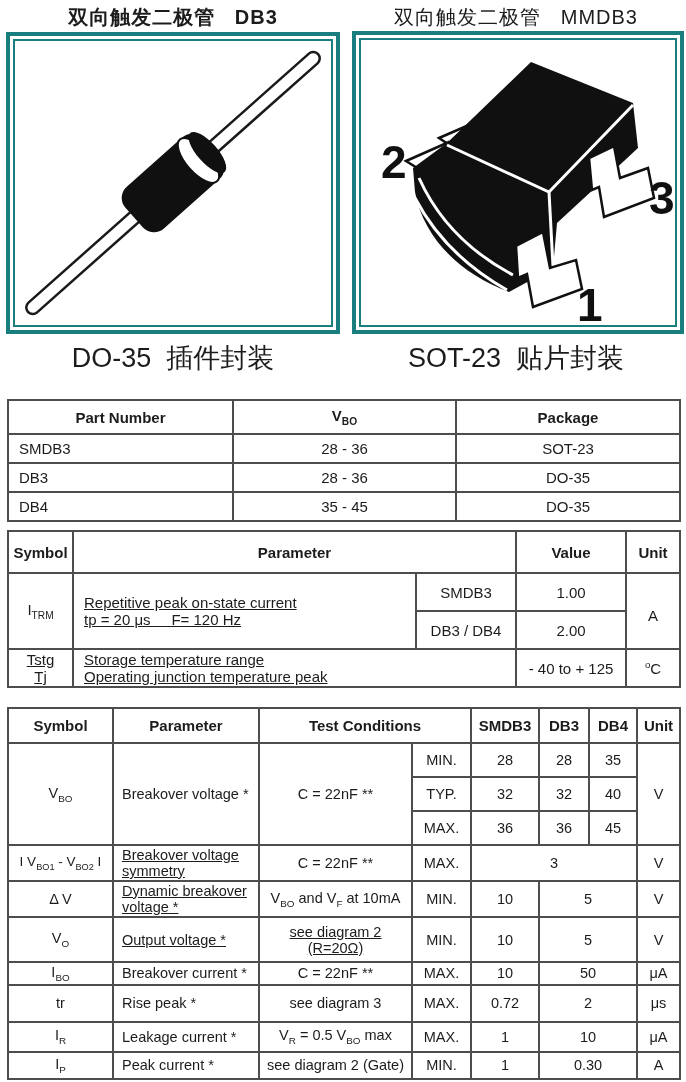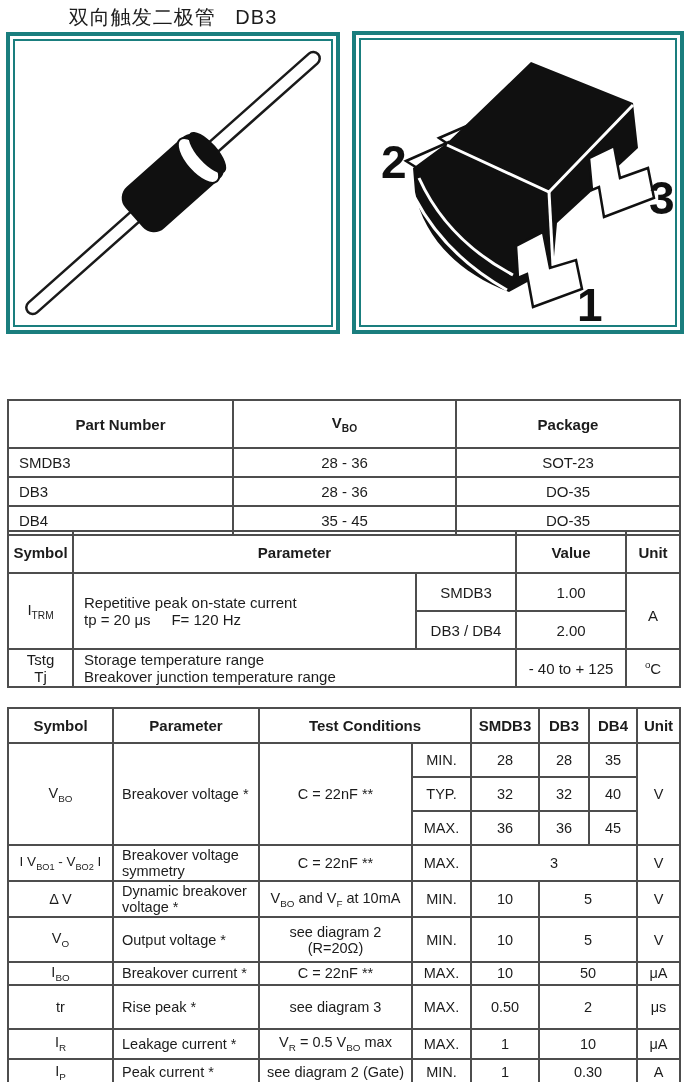--- a/index.html
+++ b/index.html
@@ -1,53 +1,54 @@
 <!DOCTYPE html>
 <html><head>
 <meta charset="utf-8">
 <style>
   html,body{margin:0;padding:0;background:#fff;}
   body{font-family:"Liberation Sans","DejaVu Sans",sans-serif;color:#1c1c1c;}
   .page{position:relative;width:686px;height:1082px;background:#fff;overflow:hidden;}
 
   .title{position:absolute;top:4px;font-size:20px;letter-spacing:1px;text-align:center;white-space:nowrap;}
-  #title-left{left:0;width:346px;}
+  #title-left{left:0;width:346px;font-weight:bold;}
   #title-right{left:346px;width:340px;}
 
   .frame{position:absolute;border:4px solid #1a7e7e;background:#fff;padding:3px;box-sizing:border-box;}
   #frame-left{left:6px;top:32px;width:334px;height:302px;}
   #frame-right{left:352px;top:31px;width:332px;height:303px;}
   .frame-inner{border:2px solid #1a7e7e;width:100%;height:100%;box-sizing:border-box;position:relative;background:#fff;}
   .frame-inner svg{display:block;width:100%;height:100%;}
 
   .caption{position:absolute;top:340px;font-size:27px;text-align:center;white-space:nowrap;}
   #caption-left{left:0;width:346px;}
   #caption-right{left:346px;width:340px;}
 
   table.dtable{position:absolute;left:7px;width:672px;border-collapse:collapse;table-layout:fixed;}
   #table1{top:399px;}
   #table2{top:530px;}
   #table3{top:707px;}
   .dtable th,.dtable td{border:2px solid #4d4d4d;padding:1px 2px;font-size:15px;text-align:center;vertical-align:middle;overflow:hidden;}
   .dtable th{font-weight:bold;}
   td.al{text-align:left;padding-left:10px;}
   .vt{vertical-align:top;padding-top:7px;}
-  .pre{white-space:pre-line;}
+  .pre{white-space:pre-line;text-decoration:underline;}
   .nw{white-space:nowrap;}
   sub{font-size:0.68em;}
   sup{font-size:0.65em;}
   #table3 td{font-size:14.5px;}
   #table3 td.al{padding-left:8px;}
 </style>
 </head>
 <body>
 
 <div class="page">
 
   <div class="title" id="title-left">双向触发二极管&nbsp;&nbsp;&nbsp;DB3</div>
+  <div class="title" id="title-right">双向触发二极管&nbsp;&nbsp;&nbsp;MMDB3</div>
 
   <div class="frame" id="frame-left">
     <div class="frame-inner">
       <svg viewBox="0 0 316 284">
         <g transform="rotate(-41.6 158 142)">
           <rect x="-36" y="135.5" width="388" height="13" rx="6.5" fill="#ffffff" stroke="#1a1a1a" stroke-width="2.5"></rect>
           <rect x="106" y="114" width="104" height="56" rx="15" fill="#101010"></rect>
           <ellipse cx="192" cy="142" rx="12" ry="28" fill="#ffffff" stroke="#101010" stroke-width="2"></ellipse>
           <ellipse cx="204" cy="142" rx="10" ry="26" fill="#101010"></ellipse>
         </g>
@@ -73,29 +74,31 @@
 
         <path d="M 155,206 L 182,192 L 189,228 L 215,220 L 221,249 L 172,267 L 166,234 L 157,238 Z" fill="#ffffff" stroke="#101010" stroke-width="2.5"></path>
 
         <text x="20" y="138" font-size="46" font-weight="bold" fill="#101010">2</text>
         <text x="288" y="174" font-size="46" font-weight="bold" fill="#101010">3</text>
         <text x="216" y="281" font-size="46" font-weight="bold" fill="#101010">1</text>
       </svg>
     </div>
   </div>
 
+  <div class="caption" id="caption-left">DO-35&nbsp;&nbsp;插件封装</div>
+  <div class="caption" id="caption-right">SOT-23&nbsp;&nbsp;贴片封装</div>
 
   <table class="dtable" id="table1">
     <colgroup>
         <col style="width:225px">
         <col style="width:223px">
         <col style="width:224px">
       </colgroup>
     <tbody>
-        <tr style="height:48px;">
+        <tr style="height:34px;">
       <th>Part Number</th>
       <th>V<sub>BO</sub></th>
       <th>Package</th>
     </tr>
     <tr style="height:29px;">
       <td class="al">SMDB3</td>
       <td>28 - 36</td>
       <td>SOT-23</td>
     </tr>
     <tr style="height:29px;">
@@ -135,21 +138,21 @@
       <td rowspan="2" class="vt" style="padding-top:10px;">A</td>
     </tr>
     <tr style="height:38px;">
       <td>DB3 / DB4</td>
       <td>2.00</td>
     </tr>
     <tr style="height:36px;">
       <td class="pre">Tstg
 Tj</td>
       <td colspan="2" class="al pre">Storage temperature range
-Breakover junction temperature range</td>
+Operating junction temperature peak</td>
       <td>- 40 to + 125</td>
       <td><sup>o</sup>C</td>
     </tr>
   </tbody>
     </table>
 
   <table class="dtable" id="table3">
     <colgroup>
         <col style="width:105px">
         <col style="width:146px">
@@ -223,26 +226,26 @@
     </tr>
     <tr style="height:16px;">
       <td>I<sub>BO</sub></td>
       <td class="al">Breakover current *</td>
       <td>C = 22nF **</td>
       <td>MAX.</td>
       <td>10</td>
       <td colspan="2">50</td>
       <td>μA</td>
     </tr>
-    <tr style="height:44px;margin-left:24px;">
+    <tr style="height:37px;margin-left:24px;">
       <td>tr</td>
       <td class="al">Rise peak *</td>
       <td>see diagram 3</td>
       <td>MAX.</td>
-      <td>0.50</td>
+      <td>0.72</td>
       <td colspan="2">2</td>
       <td>μs</td>
     </tr>
     <tr style="height:30px;">
       <td>I<sub>R</sub></td>
       <td class="al">Leakage current *</td>
       <td>V<sub>R</sub> = 0.5 V<sub>BO</sub> max</td>
       <td>MAX.</td>
       <td>1</td>
       <td colspan="2">10</td>

